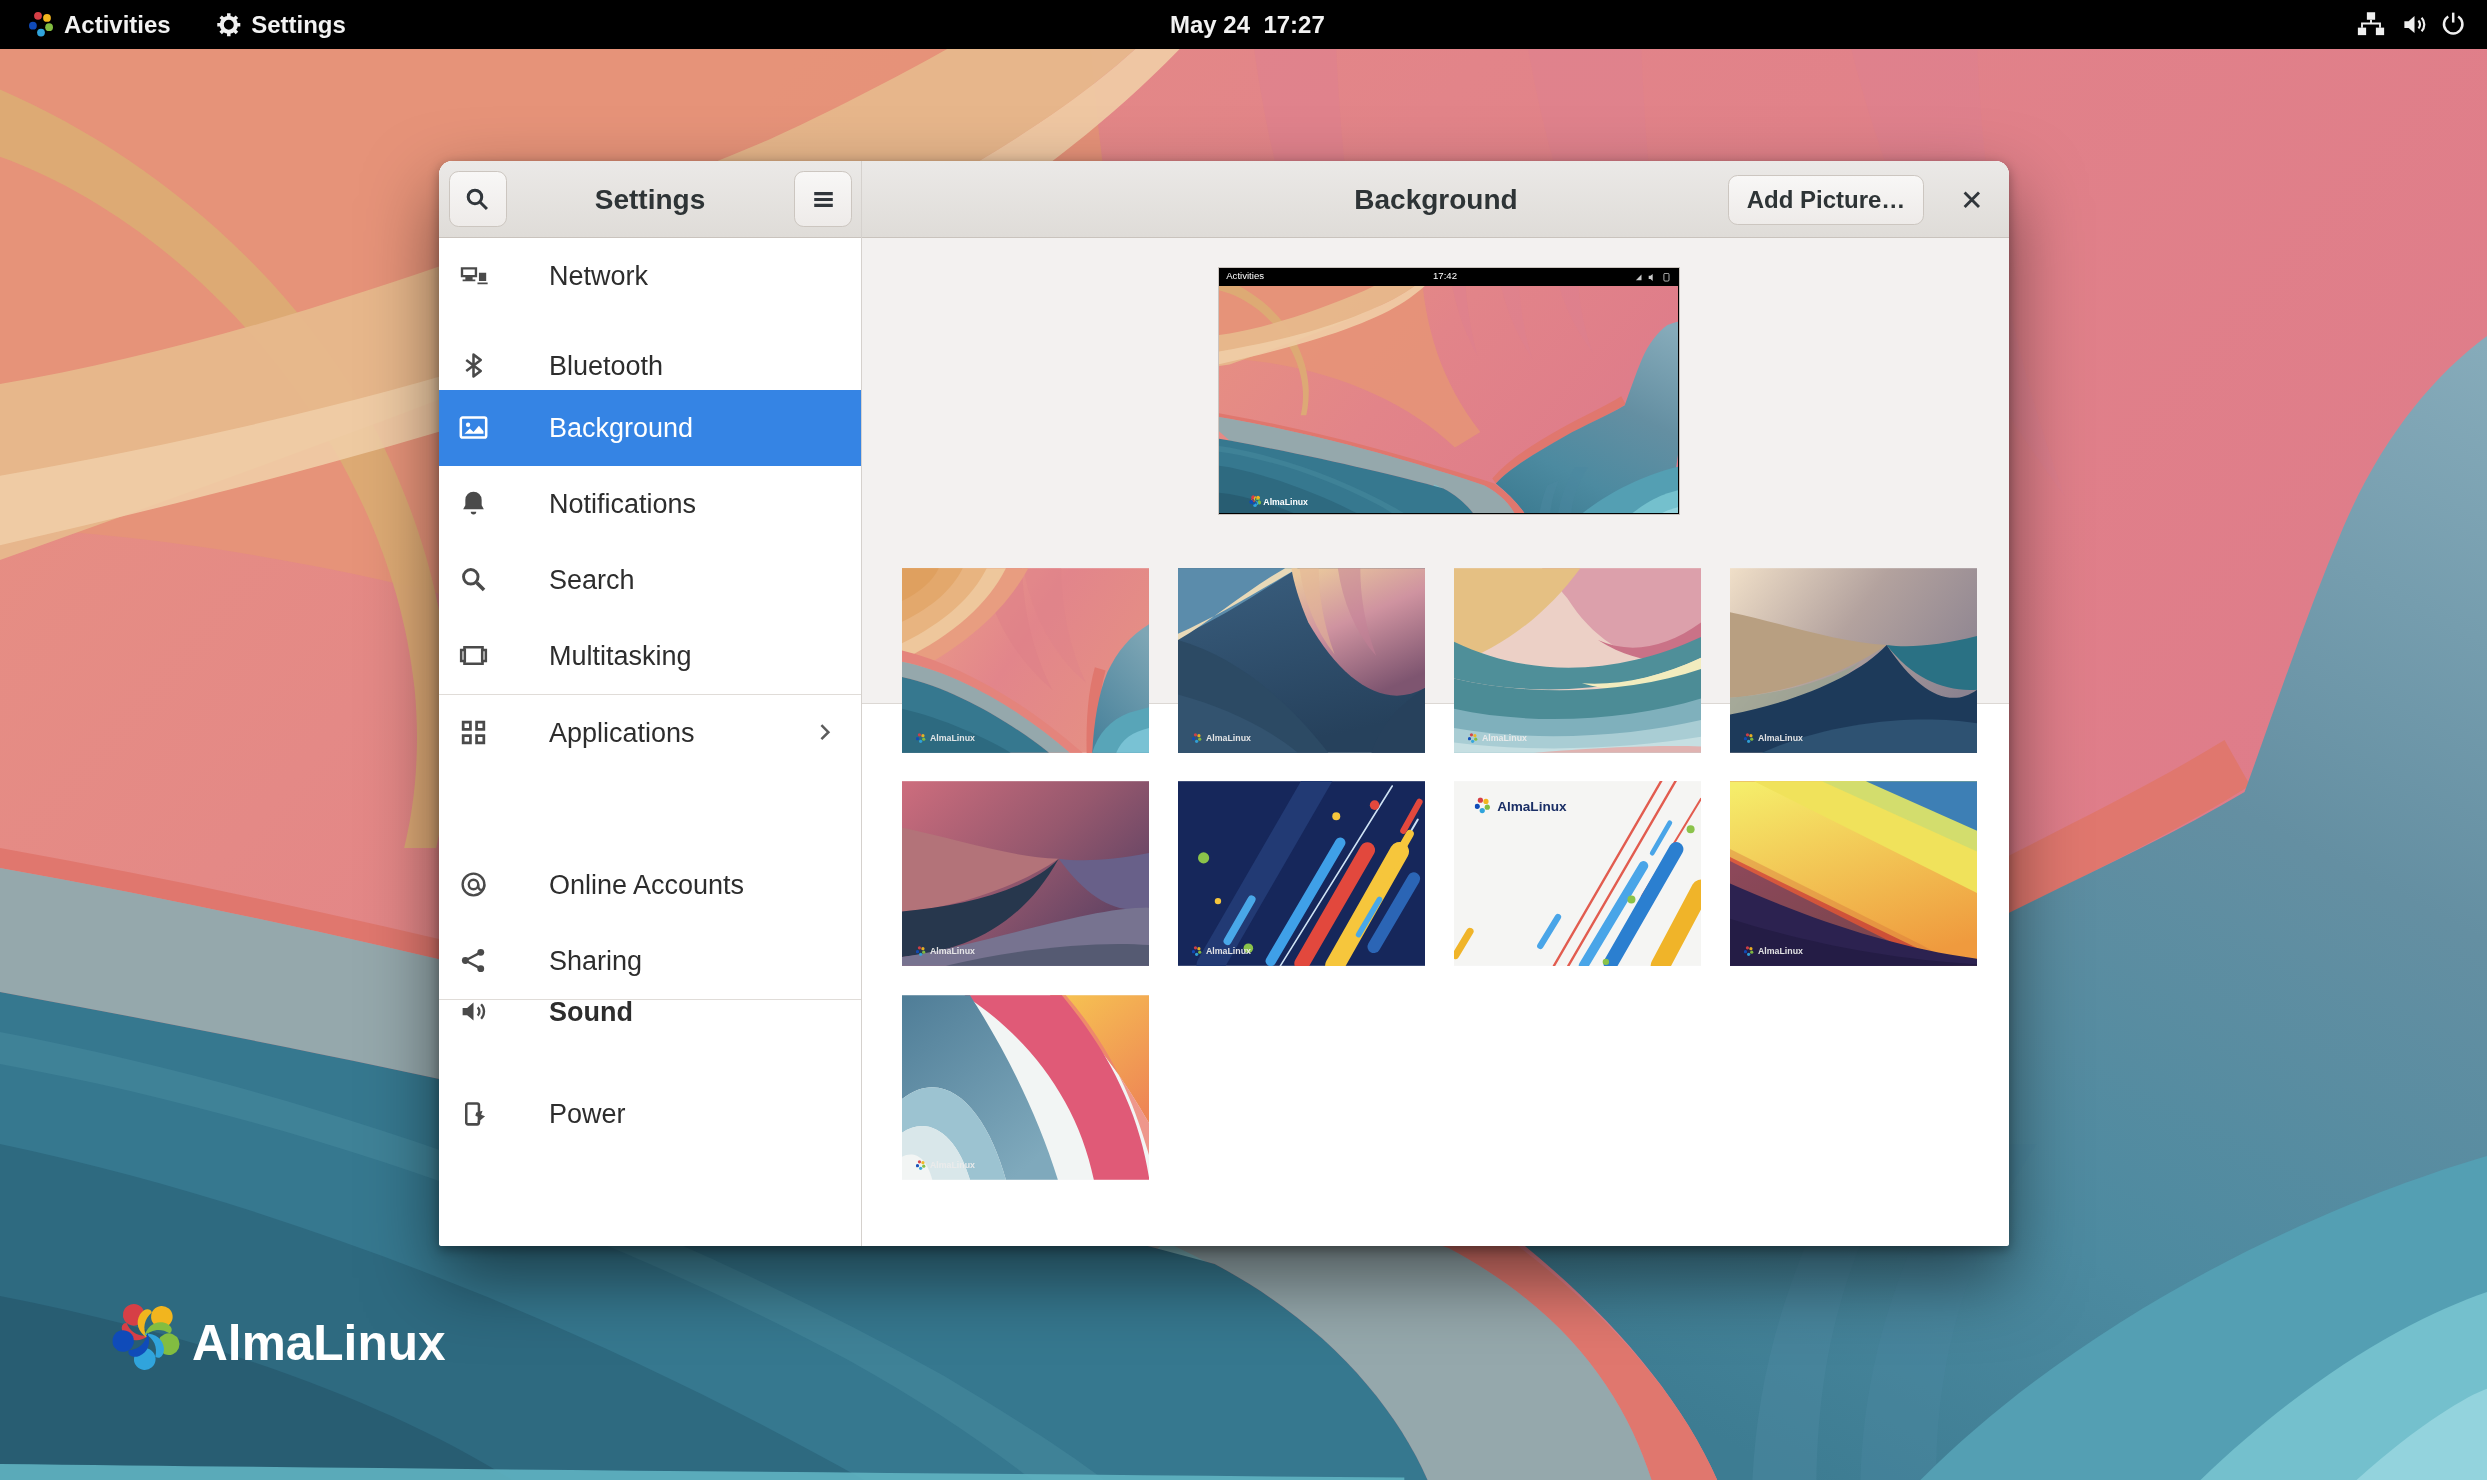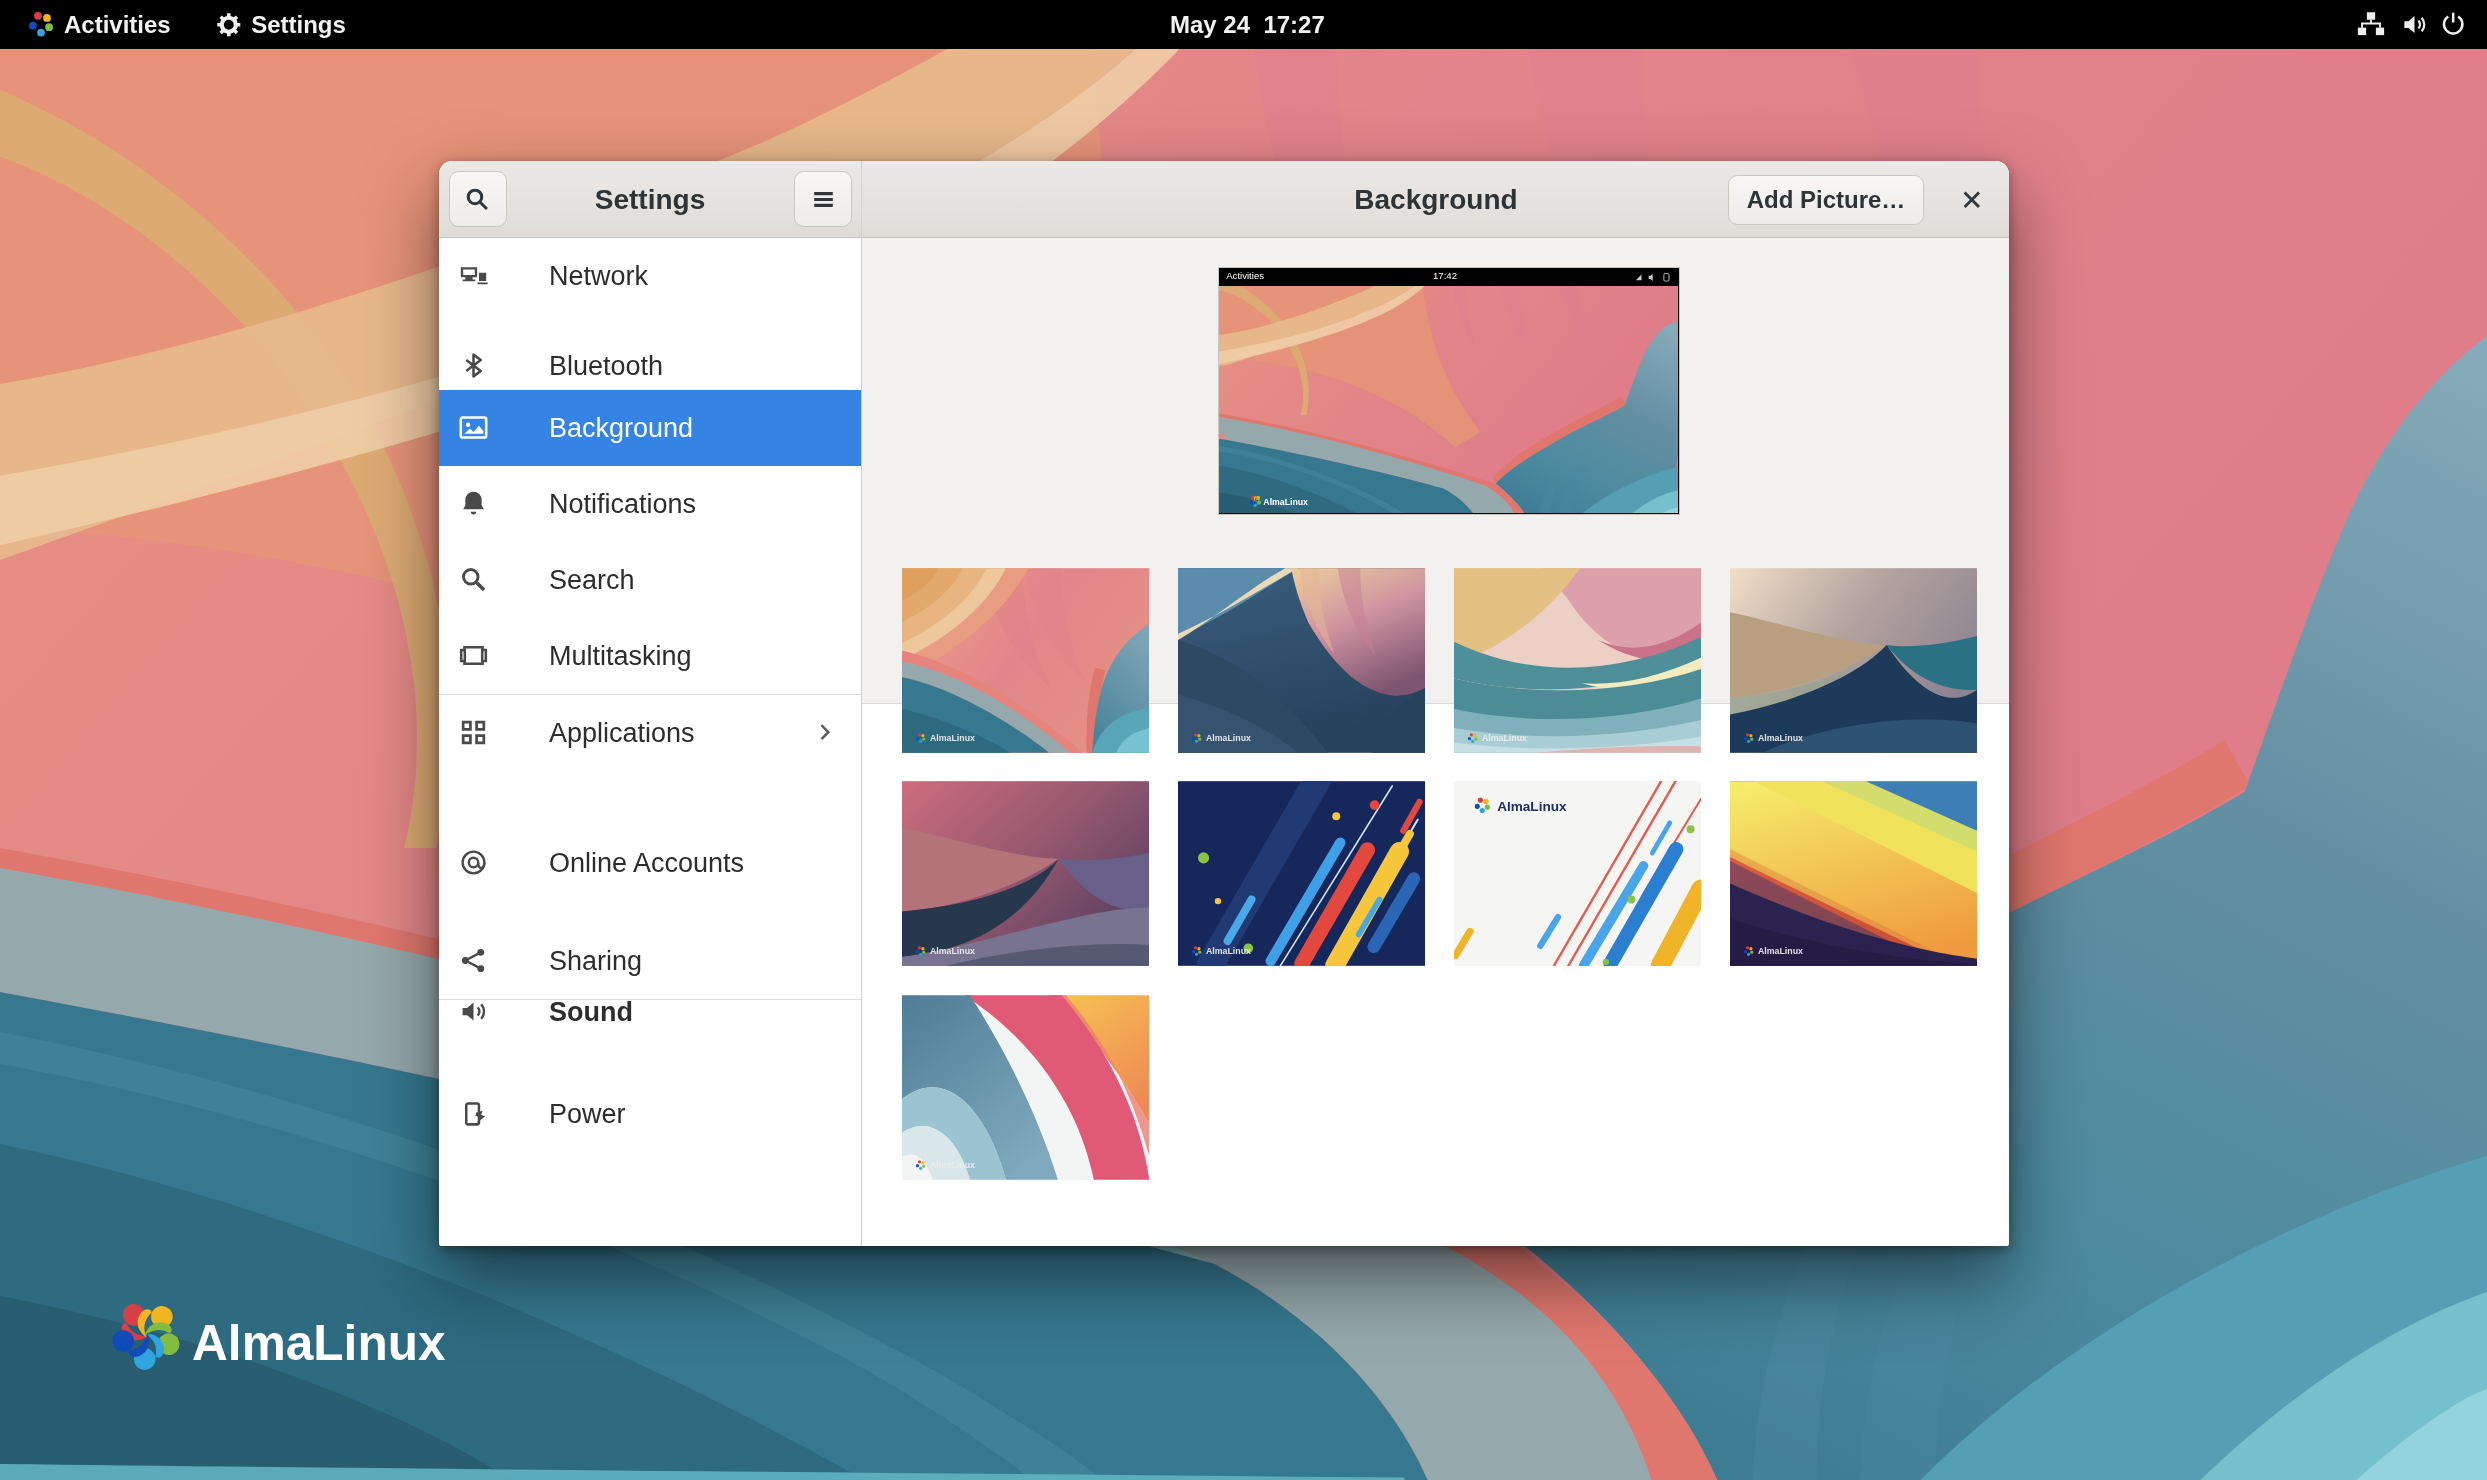--- a/index.html
+++ b/index.html
@@ -484,21 +484,21 @@
       </div>
 <div class="row" style="top:534px;">
         <svg class="ic" width="29" height="29" viewBox="0 0 16 16">
           <path fill="none" stroke="#4a4a4a" stroke-width="1.5" d="M2.3 2.3h4v4h-4z M9.7 2.3h4v4h-4z M2.3 9.7h4v4h-4z M9.7 9.7h4v4h-4z"></path>
         </svg>
         <div class="lbl">Applications</div>
         <svg class="chev" width="22.4" height="22.4" viewBox="0 0 16 16">
           <path fill="none" stroke="#5c5c5c" stroke-width="1.8" d="M6 3l5 5-5 5"></path>
         </svg>
       </div>
-<div class="row" style="top:664px;">
+<div class="row" style="top:686px;">
         <svg class="ic" width="29" height="29" viewBox="0 0 16 16">
           <circle cx="8" cy="8" r="6" fill="none" stroke="#4a4a4a" stroke-width="1.3"></circle>
           <circle cx="8" cy="8" r="2.6" fill="none" stroke="#4a4a4a" stroke-width="1.3"></circle>
           <path fill="none" stroke="#4a4a4a" stroke-width="1.3" d="M10.6 8c0 2 .6 3 1.6 3s1.8-1.2 1.8-3"></path>
         </svg>
         <div class="lbl">Online Accounts</div>
       </div>
 <div class="row" style="top:762px;">
         <svg class="ic" width="29" height="29" viewBox="0 0 16 16">
           <circle cx="3.5" cy="8" r="1.9" fill="#4a4a4a"></circle>

